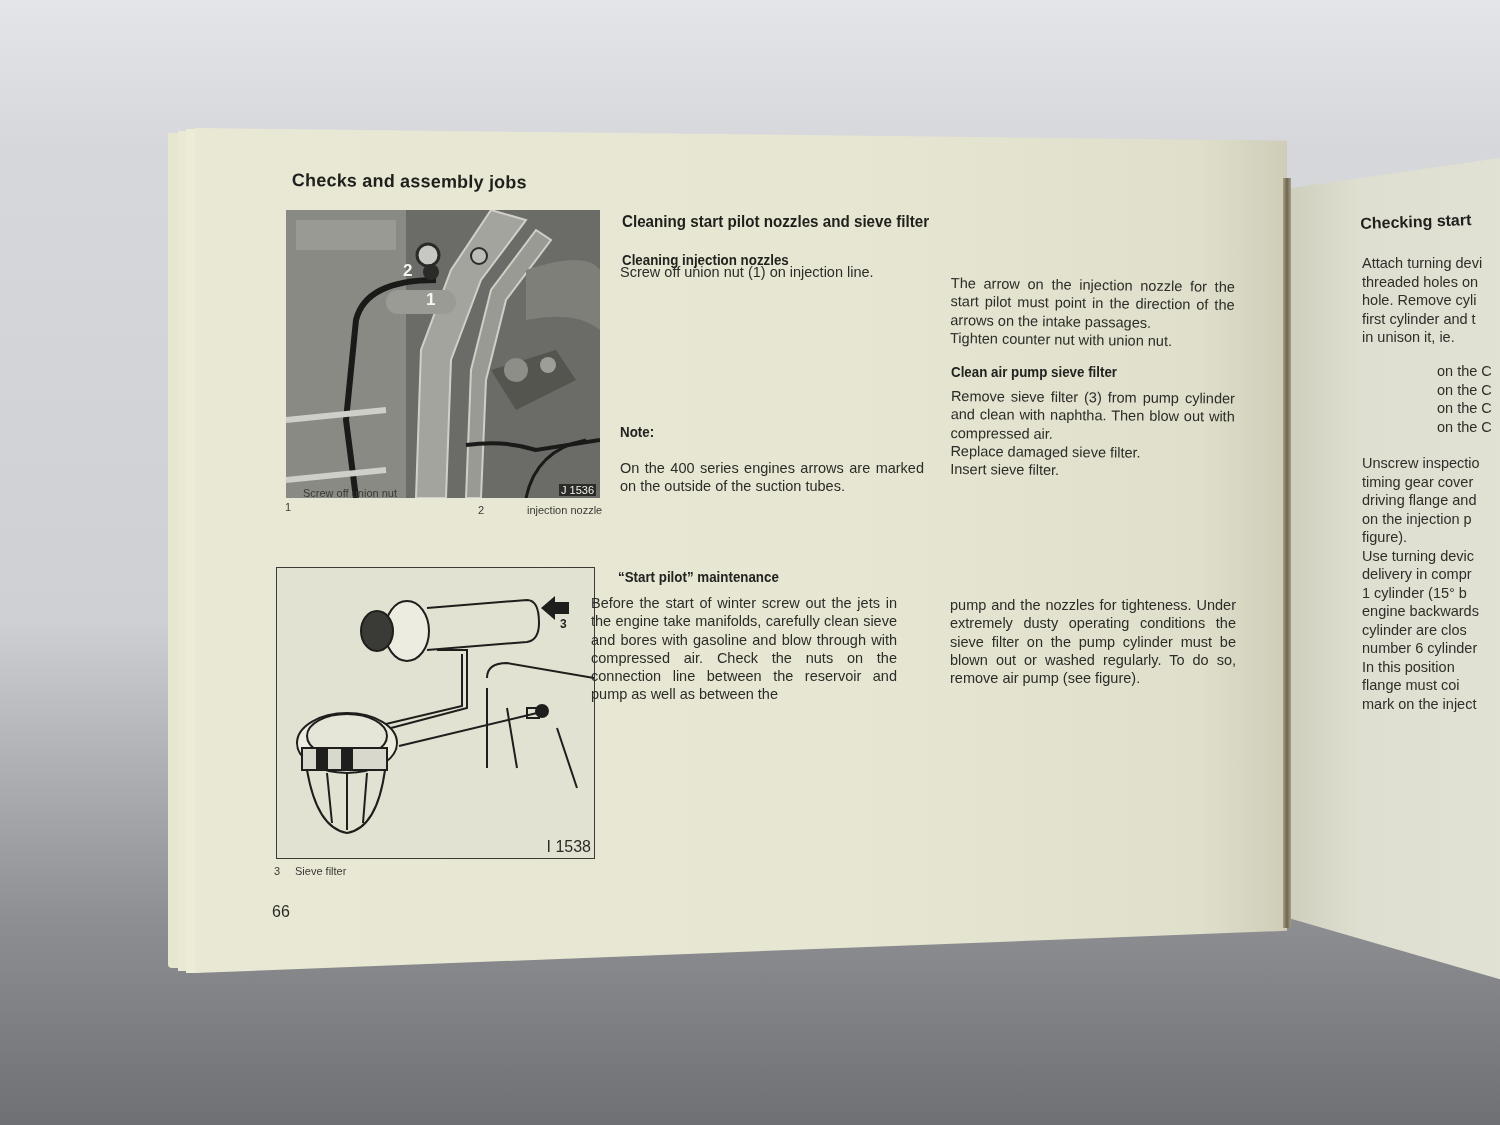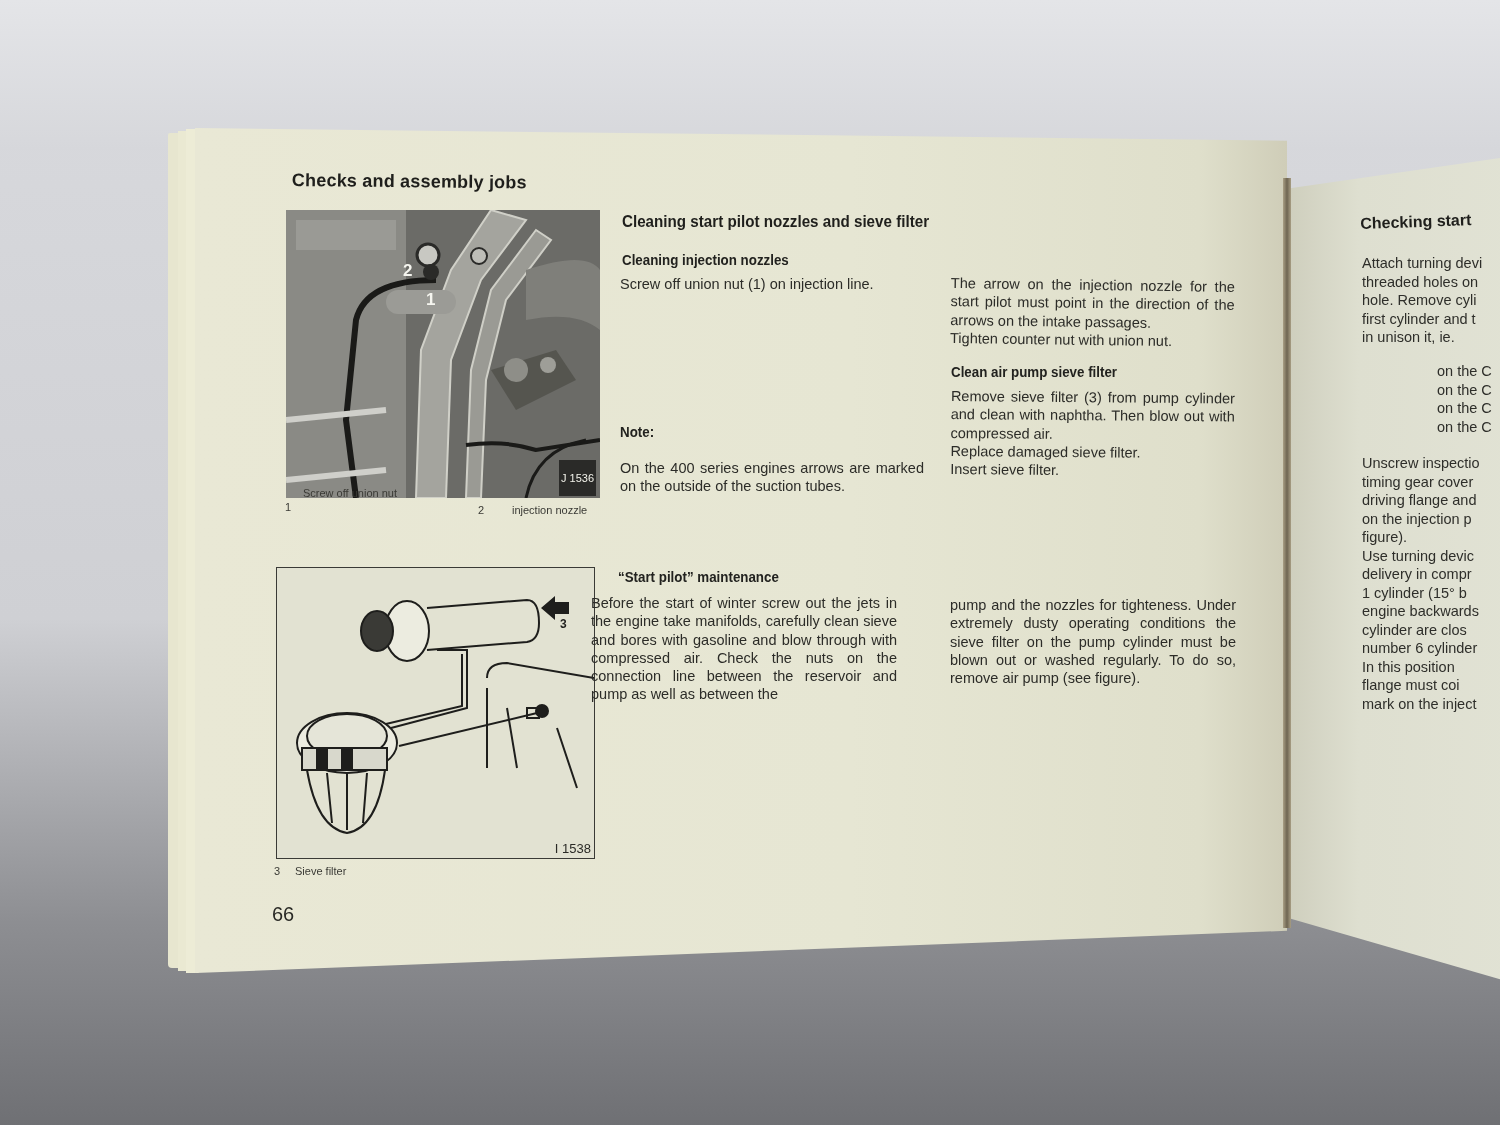--- a/index.html
+++ b/index.html
@@ -48,32 +48,32 @@
   .col-b { left: 951px; width: 284px; }
 
   .photo {
     position: absolute; left: 286px; top: 210px; width: 314px; height: 288px;
     background:
       radial-gradient(ellipse at 70% 50%, #3a3a38 0%, transparent 40%),
       linear-gradient(135deg, #7e7e7a 0%, #5a5a57 35%, #3b3b39 60%, #6a6a66 100%);
     overflow: hidden;
   }
   .photo svg { position: absolute; left: 0; top: 0; }
-  .photo-code { position: absolute; right: 4px; bottom: 2px; font-size: 11px; color: #f2f2ea; background: #2a2a28; padding: 12px 2px; }
+  .photo-code { position: absolute; right: 4px; bottom: 2px; font-size: 11px; color: #f2f2ea; background: #2a2a28; padding: 0 2px; }
 
   .caption { position: absolute; font-size: 11px; color: #3a3a35; }
 
   .diagram {
     position: absolute; left: 276px; top: 567px; width: 317px; height: 290px;
     border: 1.5px solid #3a3a36; background: #e2e2d2;
   }
   .diagram svg { position: absolute; left: 0; top: 0; }
-  .diagram-code { position: absolute; right: 3px; bottom: 2px; font-size: 13px; color: #2a2a26; }
-
-  .page-number { left: 272px; top: 903px; font-size: 20px; color: #2a2a26; }
+  .diagram-code { position: absolute; right: 3px; bottom: 2px; font-size: 16px; color: #2a2a26; }
+
+  .page-number { left: 272px; top: 903px; font-size: 16px; color: #2a2a26; }
 
   .rp-title { left: 1360px; top: 215px; font-size: 16px; font-weight: bold; color: #1f1f1c; transform: rotate(-2deg); transform-origin: left top; white-space: nowrap; }
   .rp-body { left: 1362px; width: 150px; font-size: 14.5px; line-height: 18.5px; color: #2e2e2a; white-space: nowrap; overflow: hidden; }
   .rp-indent { padding-left: 75px; }
 </style>
 </head>
 <body>
 
 <div class="backdrop-top"></div>
 
@@ -107,26 +107,26 @@
     <path d="M180 235 Q220 230 250 240 L314 230" stroke="#1a1a18" stroke-width="4" fill="none"></path>
     <path d="M240 288 Q250 240 300 230" stroke="#1a1a18" stroke-width="3" fill="none"></path>
     <text x="117" y="66" font-size="17" font-weight="bold" fill="#f5f5ef" font-family="Liberation Sans, sans-serif">2</text>
     <text x="140" y="95" font-size="17" font-weight="bold" fill="#f5f5ef" font-family="Liberation Sans, sans-serif">1</text>
   </svg>
   <span class="photo-code">J 1536</span>
 </div>
 <span class="caption" style="left:285px; top:501px;">1</span>
 <span class="caption" style="left:303px; top:487px;">Screw off union nut</span>
 <span class="caption" style="left:478px; top:504px;">2</span>
-<span class="caption" style="left:500px; top:504px;padding-left:12px;">injection nozzle</span>
+<span class="caption" style="left:515px; top:504px;padding-left:12px;">injection nozzle</span>
 
 <div class="txt section-title">Cleaning start pilot nozzles and sieve filter</div>
 <div class="txt sub" style="left:622px; top:252px;">Cleaning injection nozzles</div>
 
-<div class="txt body col-a" style="top:275px;">
+<div class="txt body col-a" style="top:263px;">
   <p>Screw off union nut (1) on injection line.</p>
   <div class="gap"></div>
 </div>
 <div class="txt sub" style="left:620px; top:424px;">Note:</div>
 <div class="txt body col-a" style="top:447px;margin-top:12px;">On the 400 series engines arrows are marked on the outside of the suction tubes.</div>
 
 <div class="txt body col-b" style="top:274px; transform: rotate(0.8deg); transform-origin:left top;">
   <p>The arrow on the injection nozzle for the start pilot must point in the direction of the arrows on the intake passages.</p>
   <p>Tighten counter nut with union nut.</p>
 </div>

